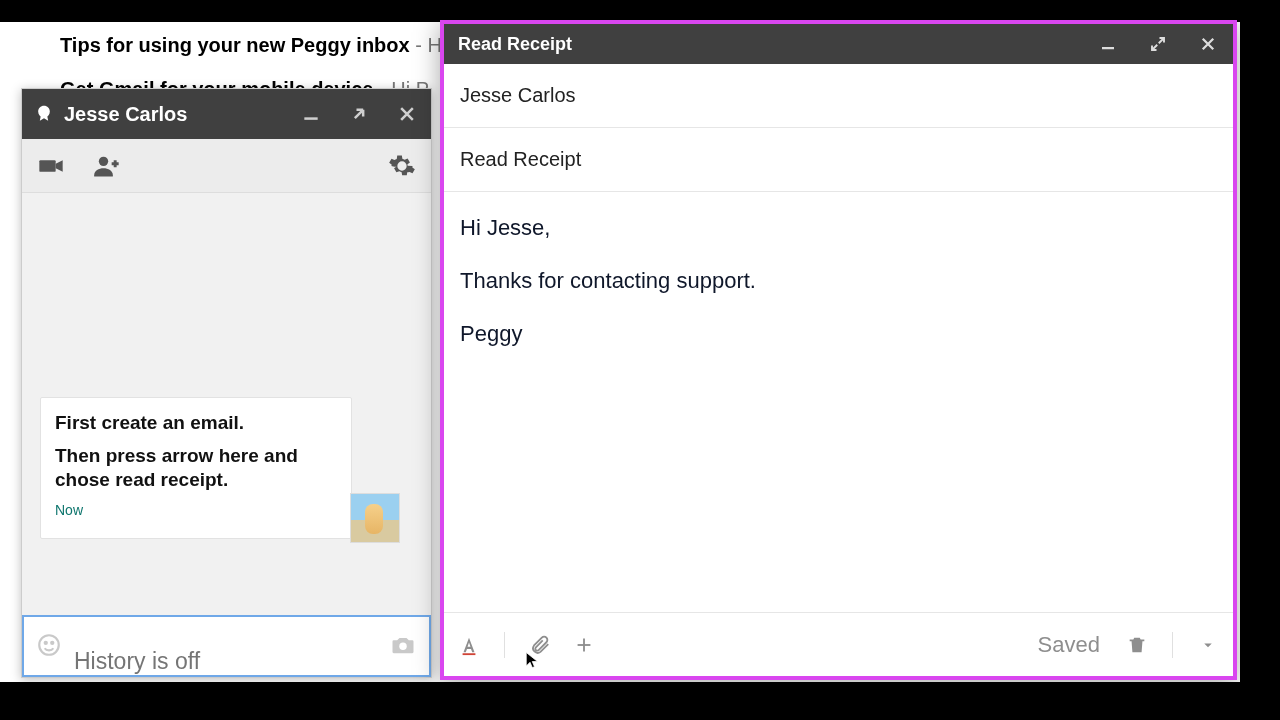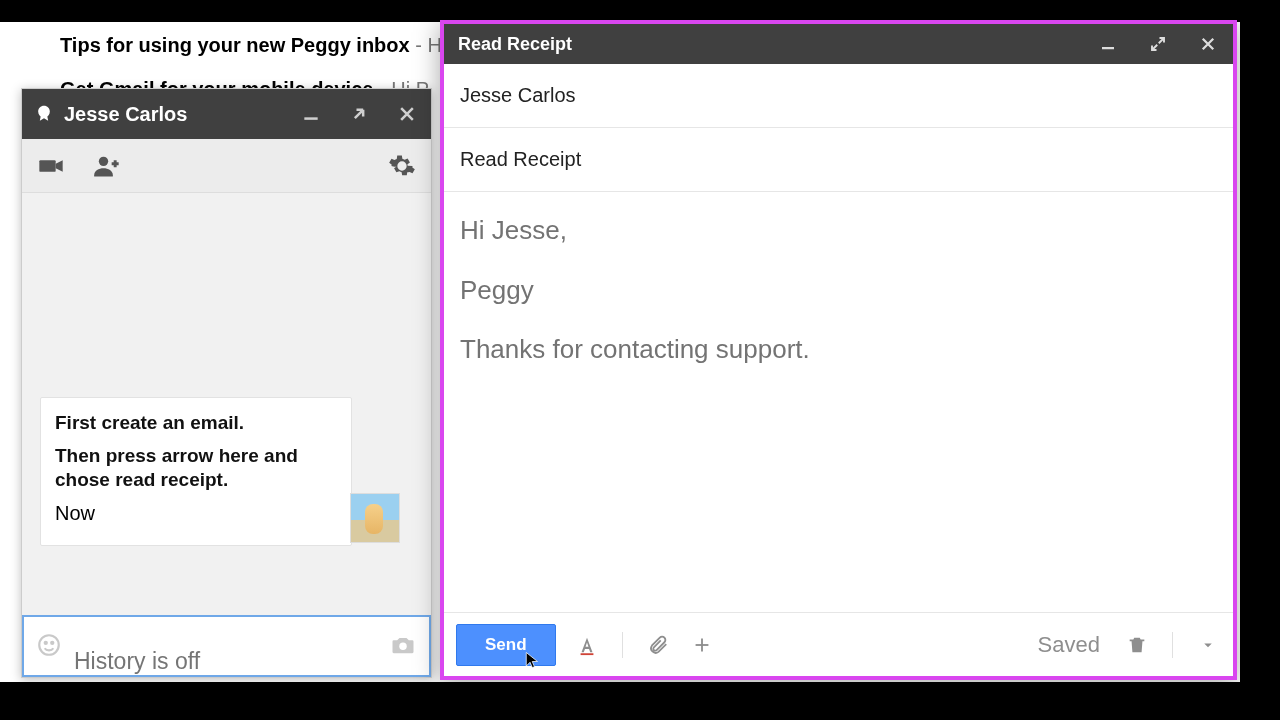--- a/index.html
+++ b/index.html
@@ -37,21 +37,21 @@
   .tb-icon { width: 30px; height: 30px; display: inline-flex; align-items: center; justify-content: center; cursor: pointer; }
 
   .chat-body { position: relative; height: calc(100% - 50px - 54px - 62px); background: #f1f1f1; }
   .history-note { position: absolute; left: 18px; right: 18px; top: 156px; color: #9a9a9a; font-size: 18px; line-height: 1.25; }
   .bubble-wrap { position: absolute; left: 18px; top: 204px; width: 312px; }
   .bubble {
     background: #fff; border: 1px solid #e2e2e2; border-radius: 2px; padding: 14px 14px 20px 14px;
   }
   .bubble .m1 { font-weight: 700; font-size: 19px; color: #111; }
   .bubble .m2 { font-weight: 700; font-size: 19px; color: #111; margin-top: 10px; line-height: 1.25; }
-  .bubble .ts { color: #000000; font-size: 20px; margin-top: 10px; }
+  .bubble .ts { color: #0f766e; font-size: 14px; margin-top: 10px; }
   .avatar {
     position: absolute; left: 328px; top: 300px; width: 50px; height: 50px;
     background: linear-gradient(180deg,#9bd0f0 0%,#9bd0f0 55%,#d9caa0 55%,#d9caa0 100%);
     border: 1px solid #ddd;
   }
   .avatar::after{
     content:""; position:absolute; left:14px; top:10px; width:18px; height:30px;
     background: linear-gradient(180deg,#f6d08a 0%, #e7b565 100%); border-radius:8px;
   }
 
@@ -75,21 +75,21 @@
   }
   .compose-title { font-size: 18px; font-weight: 700; flex: 1; }
   .compose-header .hicon { width: 22px; height: 22px; color: #ddd; cursor: pointer; display:inline-flex; align-items:center; justify-content:center;}
   .compose-header .hicon + .hicon { margin-left: 14px; }
 
   .compose-field {
     height: 64px; border-bottom: 1px solid #e6e6e6; display: flex; align-items: center;
     padding: 0 16px; font-size: 20px; color: #222;
   }
   .compose-body {
-    padding: 18px 16px; font-size: 26px; color: #737373; line-height: 1.6;
+    padding: 18px 16px; font-size: 22px; color: #0f172a; line-height: 1.6;
     height: calc(100% - 40px - 64px - 64px - 64px);
   }
   .compose-body p { margin-bottom: 18px; }
 
   .compose-footer {
     height: 64px; border-top: 1px solid #e6e6e6; display: flex; align-items: center;
     padding: 0 12px; gap: 18px;
   }
   .send-btn {
     background: #4d90fe; border: 1px solid #3079ed; color: #fff; font-weight: 700;
@@ -213,25 +213,24 @@
       </span>
     </div>
     <div class="compose-field">
       <span>Jesse Carlos</span>
     </div>
     <div class="compose-field">
       <span>Read Receipt</span>
     </div>
     <div class="compose-body">
       <p>Hi Jesse,</p>
+      <p>Thanks for contacting support.</p>
       <p>Peggy</p>
-      <p>Thanks for contacting support.</p>
     </div>
     <div class="compose-footer">
-      <button class="send-btn">Send</button>
       <span class="fmt-icon">
         <svg viewBox="0 0 24 24" width="22" height="22" fill="#8e8e8e">
             <path d="M6 20l6-16 6 16h-2.5l-1.3-3.6H9.8L8.5 20H6zm4.4-6h3.2L12 9.2 10.4 14z"></path>
             <rect x="5" y="21" width="14" height="2" fill="#d04437"></rect>
           </svg>
       </span>
       <span class="vdiv"></span>
       <span class="attach-icon">
         <svg viewBox="0 0 24 24" width="22" height="22" fill="none" stroke="#8e8e8e" stroke-width="2">
             <path d="M21 11l-8.5 8.5a5 5 0 01-7-7L14 4a3.5 3.5 0 015 5l-8.5 8.5a2 2 0 01-3-3L15 7"></path>

